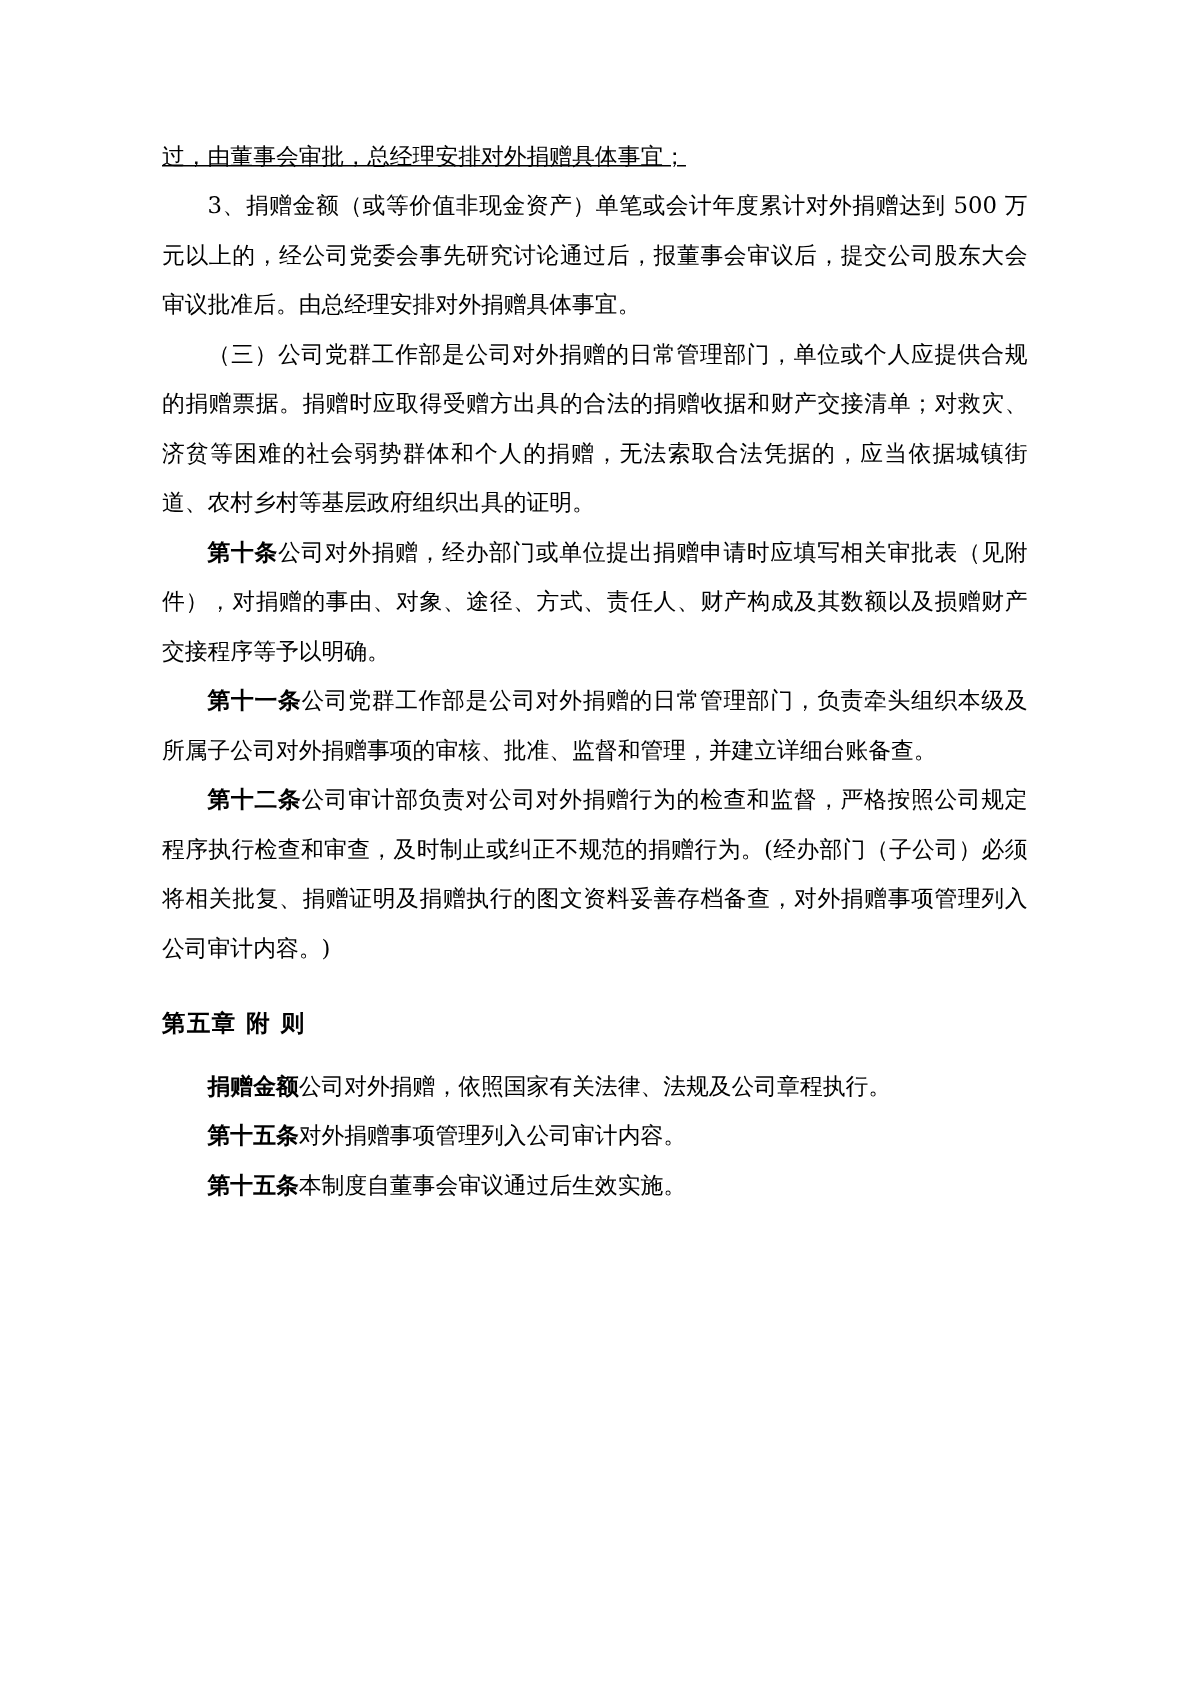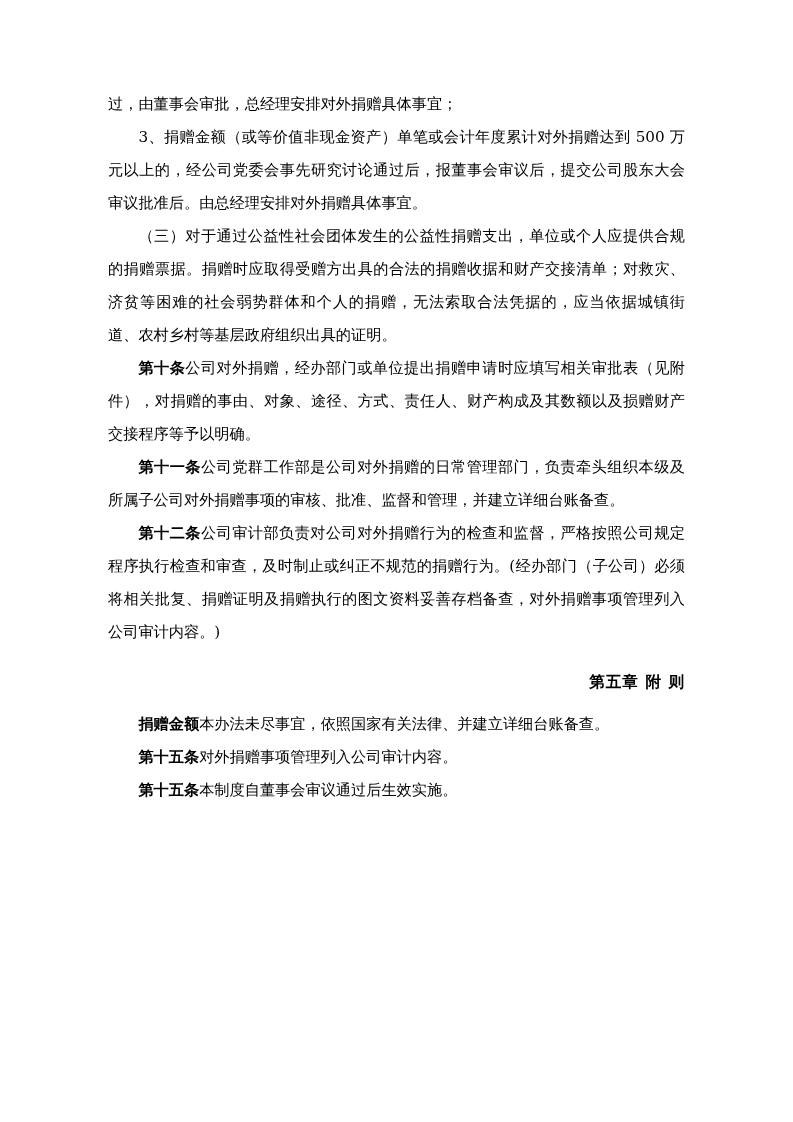--- a/index.html
+++ b/index.html
@@ -26,54 +26,55 @@
     line-height: 33px;
     text-align: justify;
     text-justify: inter-ideograph;
   }
   p.para {
     margin: 0;
     text-indent: 2em;
   }
   p.para.noindent {
     text-indent: 0;
+    text-decoration: underline;
   }
   .art {
     font-weight: bold;
   }
   .chapter-title {
     margin: 16px 0 10px 0;
-    text-align: right;
+    text-align: left;
     font-weight: bold;
     font-size: 15.6px;
     letter-spacing: 1px;
     line-height: 33px;
   }
   .tail-list p.para {
     text-indent: 2em;
   }
 </style>
 </head>
 <body>
 
 <div class="page">
   <div class="doc-body">
 
     <p class="para noindent">过，由董事会审批，总经理安排对外捐赠具体事宜；</p>
     <p class="para">3、捐赠金额（或等价值非现金资产）单笔或会计年度累计对外捐赠达到 500 万元以上的，经公司党委会事先研究讨论通过后，报董事会审议后，提交公司股东大会审议批准后。由总经理安排对外捐赠具体事宜。</p>
-    <p class="para">（三）对于通过公益性社会团体发生的公益性捐赠支出，单位或个人应提供合规的捐赠票据。捐赠时应取得受赠方出具的合法的捐赠收据和财产交接清单；对救灾、济贫等困难的社会弱势群体和个人的捐赠，无法索取合法凭据的，应当依据城镇街道、农村乡村等基层政府组织出具的证明。</p>
+    <p class="para">（三）公司党群工作部是公司对外捐赠的日常管理部门，单位或个人应提供合规的捐赠票据。捐赠时应取得受赠方出具的合法的捐赠收据和财产交接清单；对救灾、济贫等困难的社会弱势群体和个人的捐赠，无法索取合法凭据的，应当依据城镇街道、农村乡村等基层政府组织出具的证明。</p>
 
     <p class="para"><span class="art">第十条</span><span>公司对外捐赠，经办部门或单位提出捐赠申请时应填写相关审批表（见附件），对捐赠的事由、对象、途径、方式、责任人、财产构成及其数额以及损赠财产交接程序等予以明确。</span></p>
 
     <p class="para"><span class="art">第十一条</span><span>公司党群工作部是公司对外捐赠的日常管理部门，负责牵头组织本级及所属子公司对外捐赠事项的审核、批准、监督和管理，并建立详细台账备查。</span></p>
 
     <p class="para"><span class="art">第十二条</span><span>公司审计部负责对公司对外捐赠行为的检查和监督，严格按照公司规定程序执行检查和审查，及时制止或纠正不规范的捐赠行为。(经办部门（子公司）必须将相关批复、捐赠证明及捐赠执行的图文资料妥善存档备查，对外捐赠事项管理列入公司审计内容。)</span></p>
 
     <div class="chapter-title">第五章  附  则</div>
 
     <div class="tail-list">
-      <p class="para"><span class="art">捐赠金额</span><span>本办法未尽事宜，依照国家有关法律、并建立详细台账备查。</span></p>
+      <p class="para"><span class="art">捐赠金额</span><span>公司对外捐赠，依照国家有关法律、法规及公司章程执行。</span></p>
       <p class="para"><span class="art">第十五条</span><span>对外捐赠事项管理列入公司审计内容。</span></p>
       <p class="para"><span class="art">第十五条</span><span>本制度自董事会审议通过后生效实施。</span></p>
     </div>
 
   </div>
 </div>
 
 </body></html>

